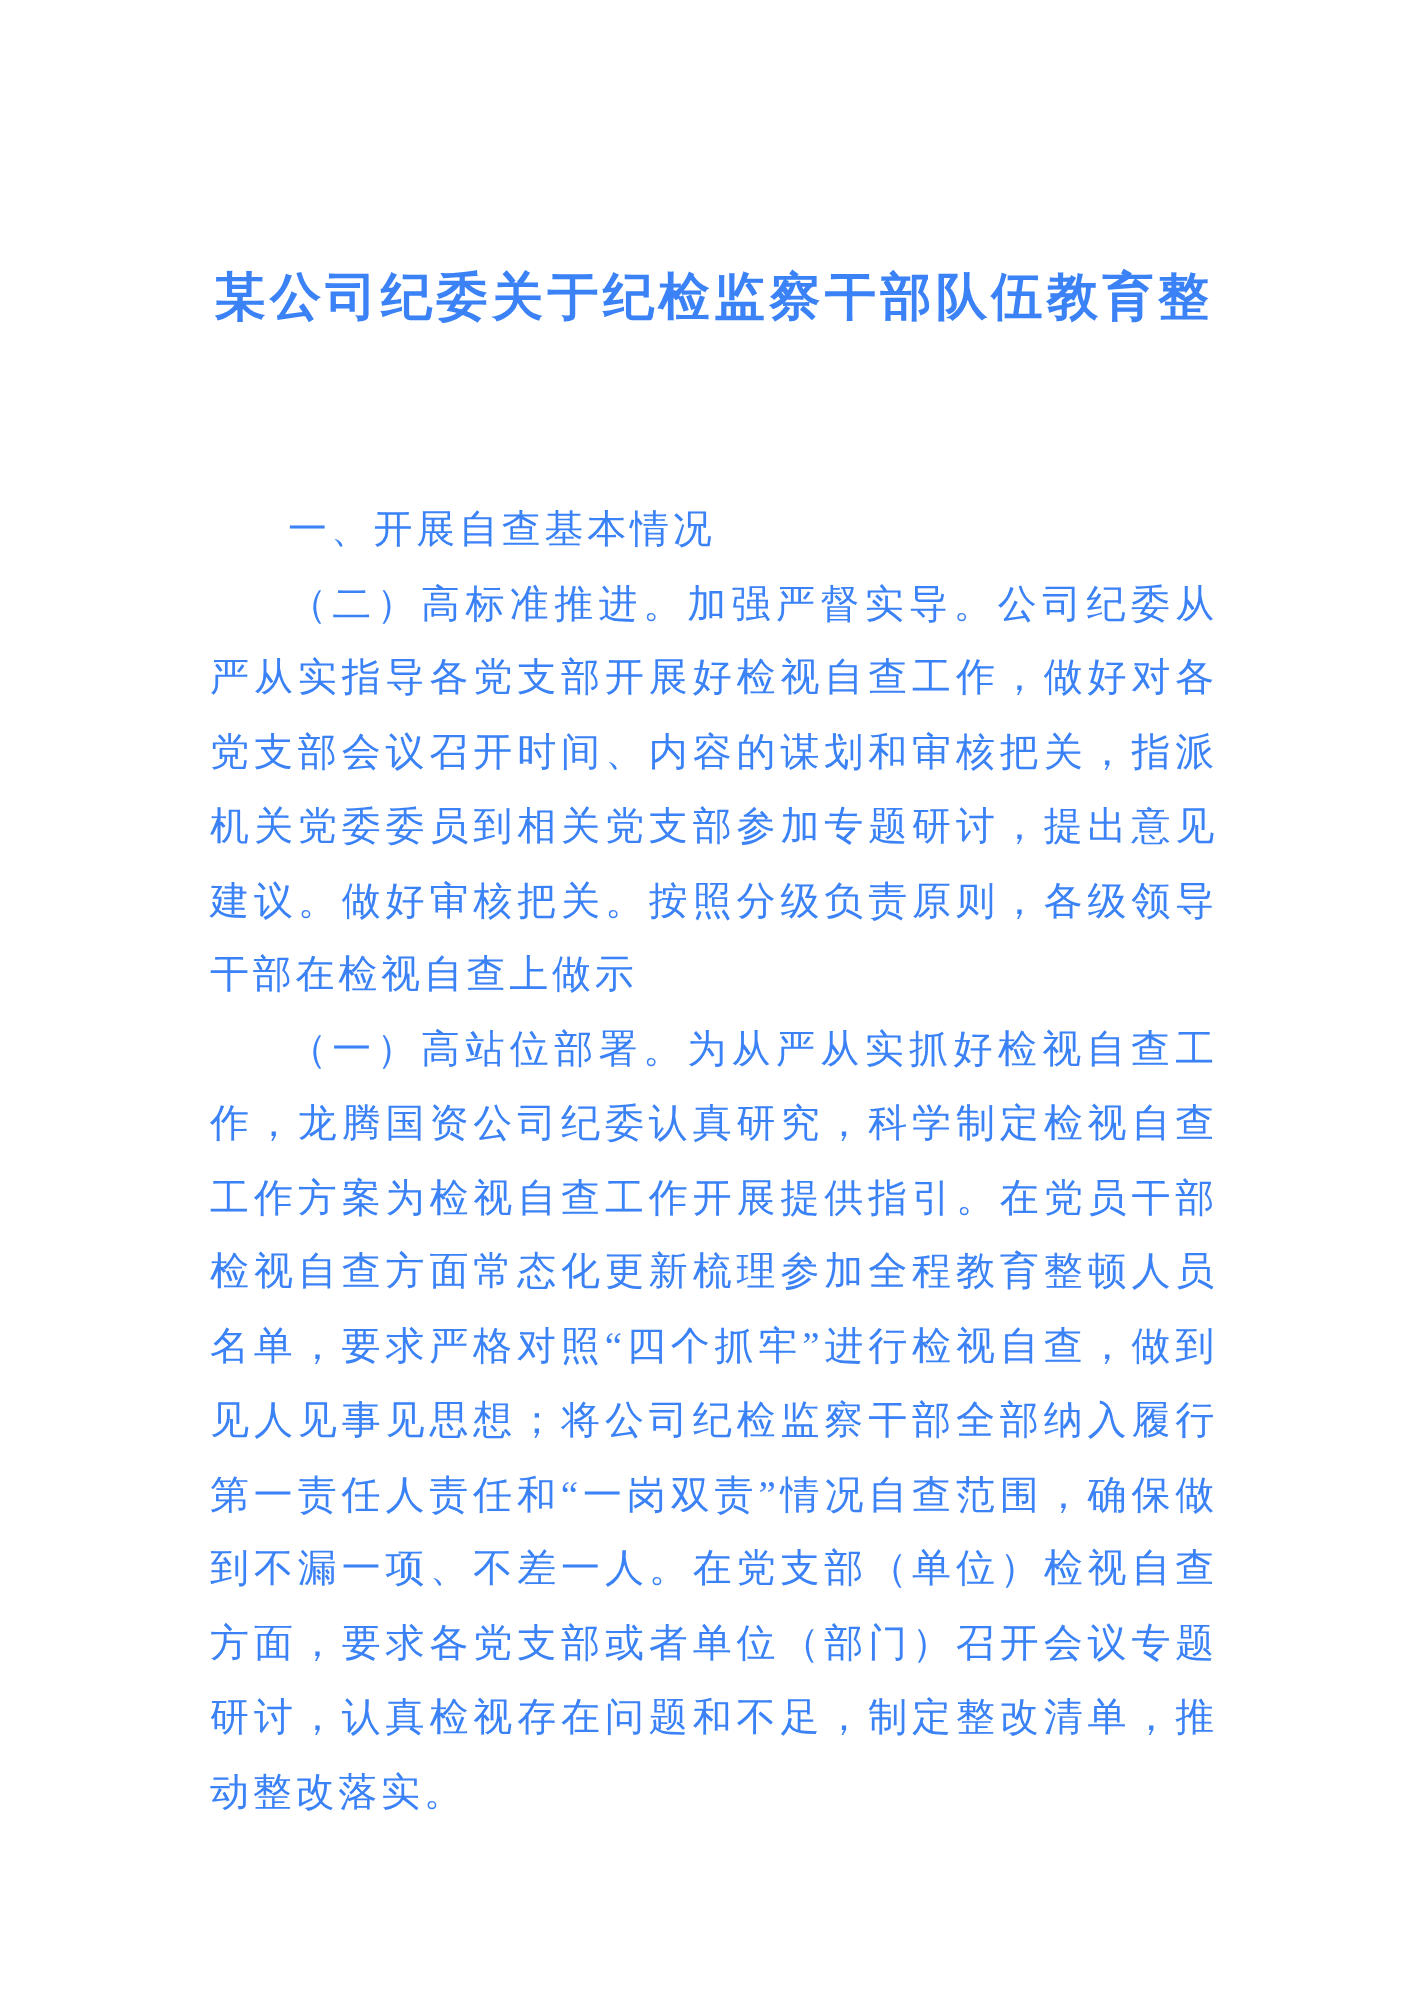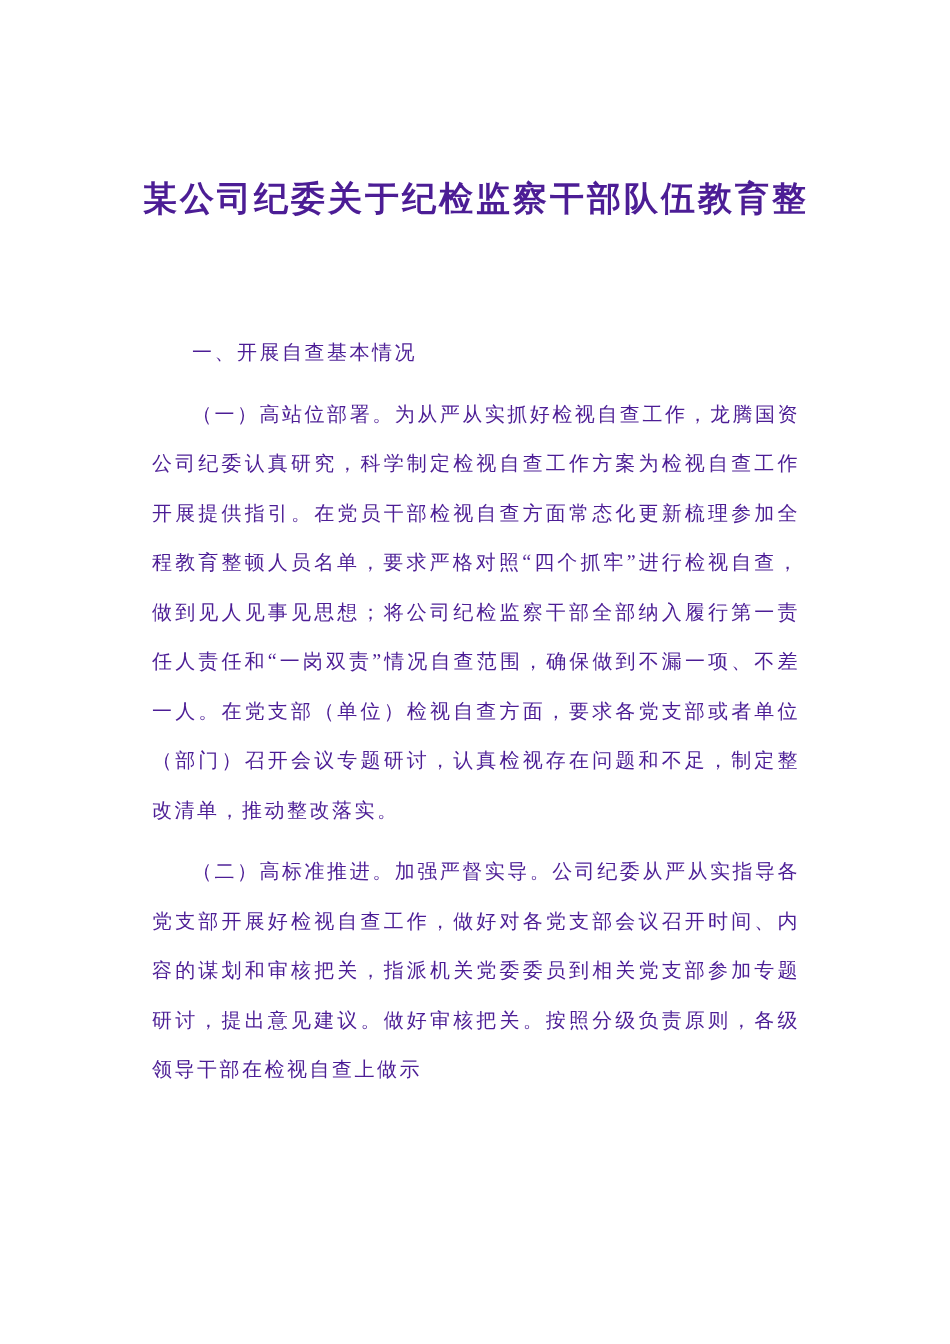--- a/index.html
+++ b/index.html
@@ -9,51 +9,51 @@
   }
   .page {
     position: relative;
     width: 950px;
     height: 1344px;
     margin: 0 auto;
     background: #ffffff;
     box-sizing: border-box;
     padding: 140px 138px 0 140px;
     font-family: "Liberation Serif", "DejaVu Serif", serif;
-    color: #4c1d95;
+    color: #3b82f6;
     overflow: hidden;
   }
   .doc-title {
     margin: 0 0 70px 0;
     text-align: center;
     font-weight: bold;
     font-size: 34px;
     letter-spacing: 3px;
   }
   .doc-title .title-line {
     line-height: 118px;
   }
   .doc-body p {
-    margin: 12px;
-    font-size: 20px;
+    margin: 0;
+    font-size: 26px;
     line-height: 49.5px;
     letter-spacing: 2.5px;
     text-align: justify;
     text-justify: inter-ideograph;
     text-indent: 2em;
   }
 </style>
 </head>
 <body>
 
 <div class="page">
 
   <h1 class="doc-title">
     <div class="title-line">某公司纪委关于纪检监察干部队伍教育整</div>
   </h1>
 
   <div class="doc-body">
     <p>一、开展自查基本情况</p>
+    <p>（二）高标准推进。加强严督实导。公司纪委从严从实指导各党支部开展好检视自查工作，做好对各党支部会议召开时间、内容的谋划和审核把关，指派机关党委委员到相关党支部参加专题研讨，提出意见建议。做好审核把关。按照分级负责原则，各级领导干部在检视自查上做示</p>
     <p>（一）高站位部署。为从严从实抓好检视自查工作，龙腾国资公司纪委认真研究，科学制定检视自查工作方案为检视自查工作开展提供指引。在党员干部检视自查方面常态化更新梳理参加全程教育整顿人员名单，要求严格对照“四个抓牢”进行检视自查，做到见人见事见思想；将公司纪检监察干部全部纳入履行第一责任人责任和“一岗双责”情况自查范围，确保做到不漏一项、不差一人。在党支部（单位）检视自查方面，要求各党支部或者单位（部门）召开会议专题研讨，认真检视存在问题和不足，制定整改清单，推动整改落实。</p>
-    <p>（二）高标准推进。加强严督实导。公司纪委从严从实指导各党支部开展好检视自查工作，做好对各党支部会议召开时间、内容的谋划和审核把关，指派机关党委委员到相关党支部参加专题研讨，提出意见建议。做好审核把关。按照分级负责原则，各级领导干部在检视自查上做示</p>
   </div>
 
 </div>
 
 </body></html>

